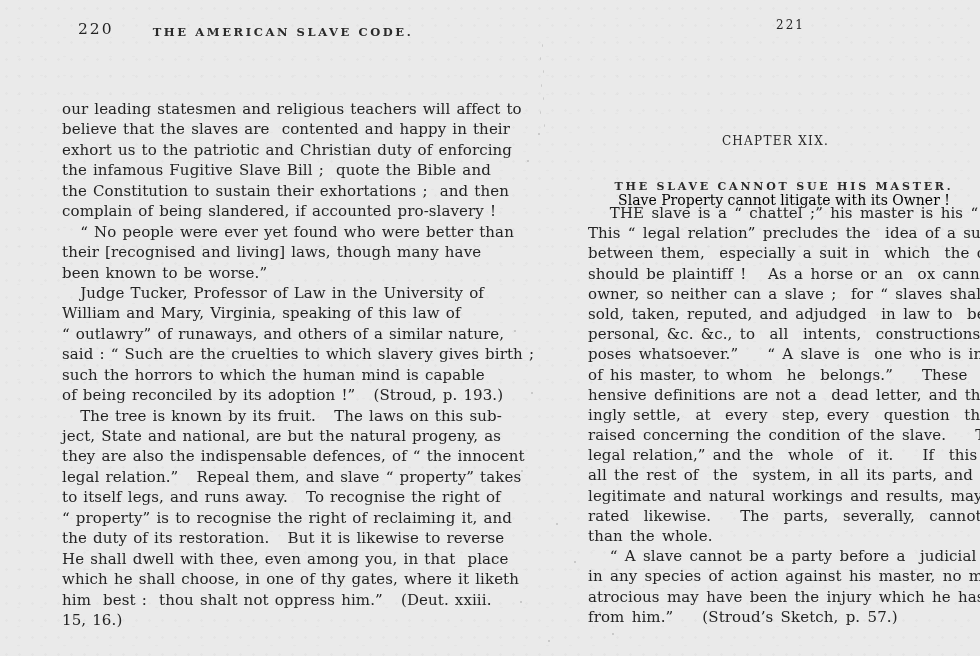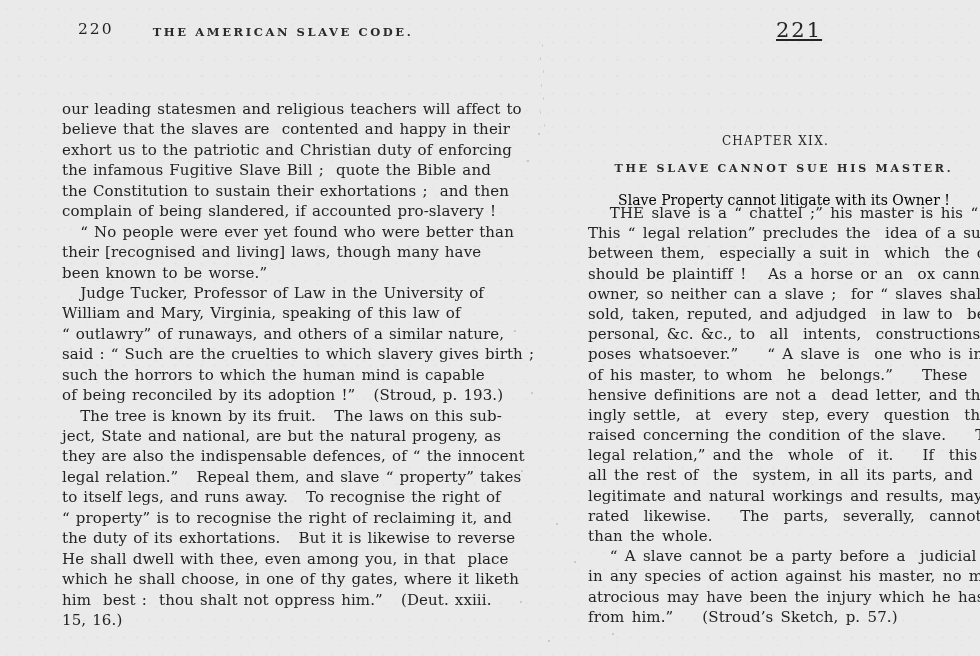--- a/index.html
+++ b/index.html
@@ -33,29 +33,29 @@
   #left-body {
     position: absolute; left: 62px; top: 52px; width: 442px;
     word-spacing: 1.2px;
     margin-top: 48px;
   }
   #left-body .line { height: 20.45px; }
 
   
   #right-pagenum {
     position: absolute; left: 776px; top: 18px;
-    font-size: 21px; letter-spacing: 2px; text-decoration: underline;
+    font-size: 12px; letter-spacing: 2px;
   }
   #chapter-heading {
     position: absolute; left: 588px; top: 134px; width: 375px;
     text-align: center; font-size: 12px; letter-spacing: 1.3px;
     color: #262626;
   }
   #chapter-title {
-    position: absolute; left: 588px; top: 162px; width: 392px;
+    position: absolute; left: 588px; top: 180px; width: 392px;
     text-align: center; font-size: 11px; letter-spacing: 2.8px;
     font-weight: 700; color: #2a2a2a;
   }
   #chapter-motto {
     position: absolute; left: 588px; top: 192px; width: 392px;
     text-align: center; font-size: 14px; color: #000000;
   }
   #right-body {
     position: absolute; left: 588px; top: 204px; width: 392px;
     word-spacing: 2.4px;
@@ -97,21 +97,21 @@
       <div class="line">“ outlawry” of runaways, and others of a similar nature,</div>
       <div class="line">said : “ Such are the cruelties to which slavery gives birth ;</div>
       <div class="line">such the horrors to which the human mind is capable</div>
       <div class="line">of being reconciled by its adoption !”   (Stroud, p. 193.)</div>
       <div class="line">   The tree is known by its fruit.   The laws on this sub-</div>
       <div class="line">ject, State and national, are but the natural progeny, as</div>
       <div class="line">they are also the indispensable defences, of “ the innocent</div>
       <div class="line">legal relation.”   Repeal them, and slave “ property” takes</div>
       <div class="line">to itself legs, and runs away.   To recognise the right of</div>
       <div class="line">“ property” is to recognise the right of reclaiming it, and</div>
-      <div class="line">the duty of its exhortations.   But it is likewise to reverse</div>
+      <div class="line">the duty of its restoration.   But it is likewise to reverse</div>
       <div class="line">He shall dwell with thee, even among you, in that  place</div>
       <div class="line">which he shall choose, in one of thy gates, where it liketh</div>
       <div class="line">him  best :  thou shalt not oppress him.”   (Deut. xxiii.</div>
       <div class="line">15, 16.)</div>
     </div>
 </div>
 
 <div class="page">
   <div id="right-pagenum">221</div>
   <div id="chapter-heading">CHAPTER XIX.</div>

